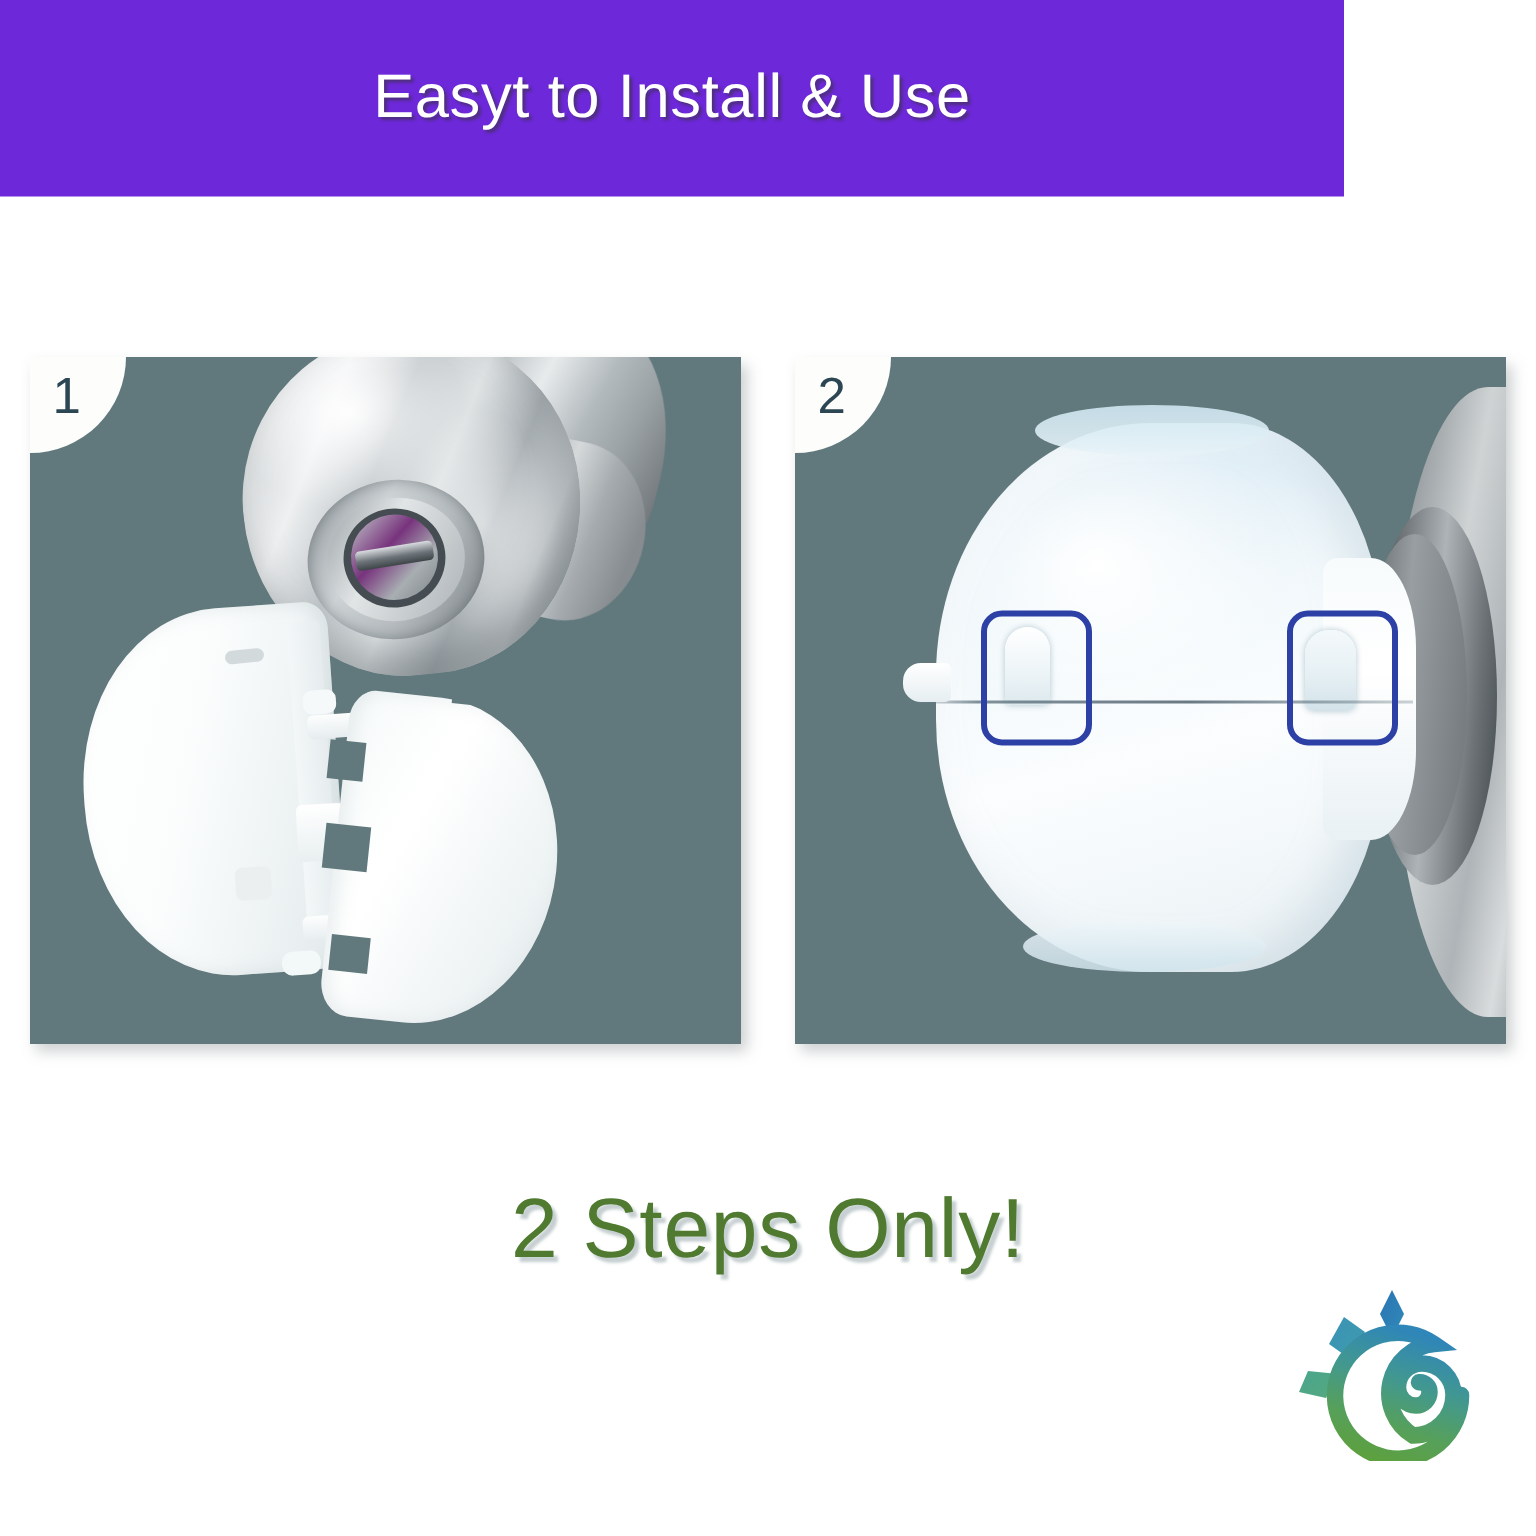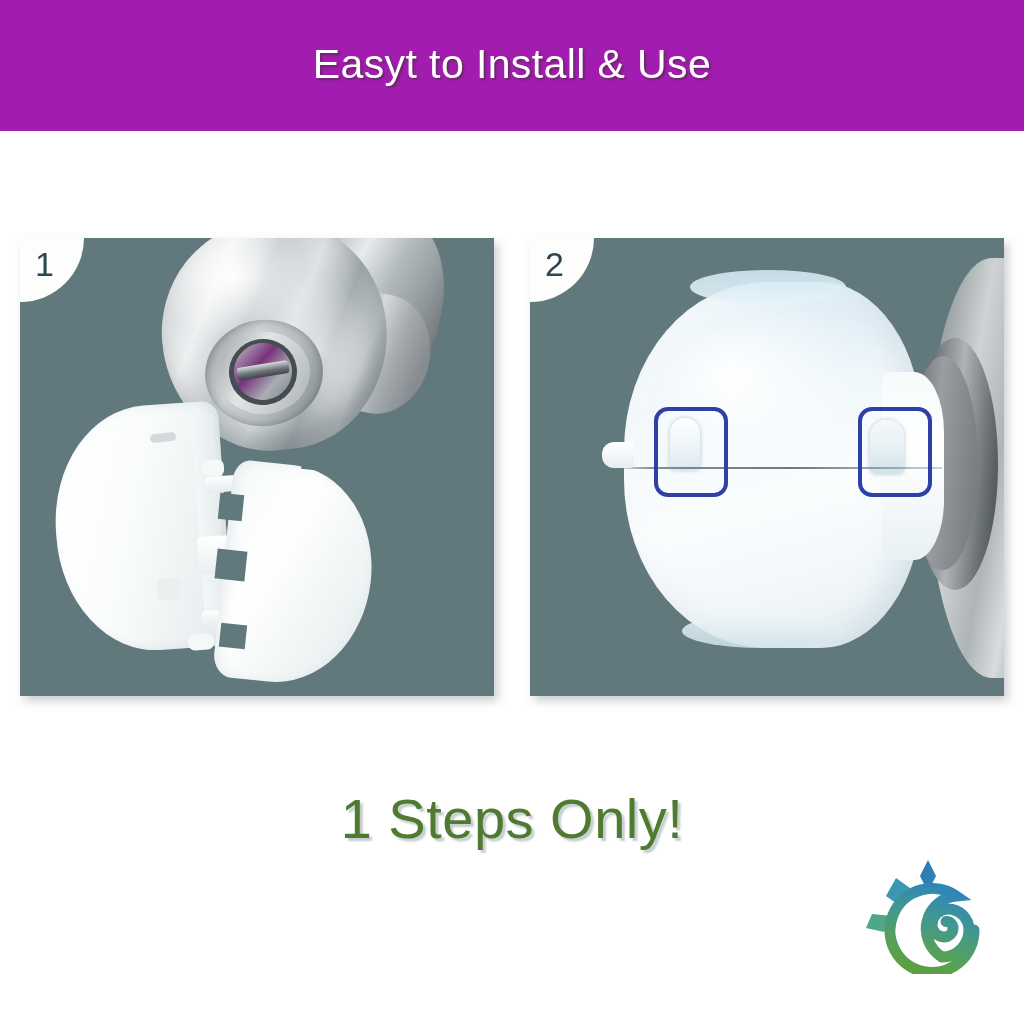--- a/index.html
+++ b/index.html
@@ -14,23 +14,23 @@
     font-family: "Liberation Sans", sans-serif;
     overflow: hidden;
     position: relative;
   }
 
   
   .header-band {
     position: absolute;
     left: 0;
     top: 0;
-    width: 1024px;
+    width: 896px;
     height: 131px;
-    background: #a21caf;
+    background: #6d28d9;
     display: flex;
     align-items: center;
     justify-content: center;
     box-sizing: border-box;
   }
   .header-title {
     color: #ffffff;
     font-size: 41px;
     font-weight: 400;
     letter-spacing: 0.4px;
@@ -549,21 +549,21 @@
       <div class="hl-box hl-box-right"></div>
     </div>
     <div class="step-badge">
       <span class="step-badge-num">2</span>
     </div>
   </div>
 
 </div>
 
 <div class="tagline">
-  <div class="tagline-line">1 Steps Only!</div>
+  <div class="tagline-line">2 Steps Only!</div>
 </div>
 
 <div class="brand-logo">
   <svg viewBox="0 0 124 118" width="124" height="118" aria-hidden="true">
     <defs>
       <linearGradient id="spiralGrad" x1="0.62" y1="0" x2="0.3" y2="1">
         <stop offset="0%" stop-color="#2f86b8"></stop>
         <stop offset="38%" stop-color="#42988f"></stop>
         <stop offset="72%" stop-color="#56a05b"></stop>
         <stop offset="100%" stop-color="#5da03f"></stop>

